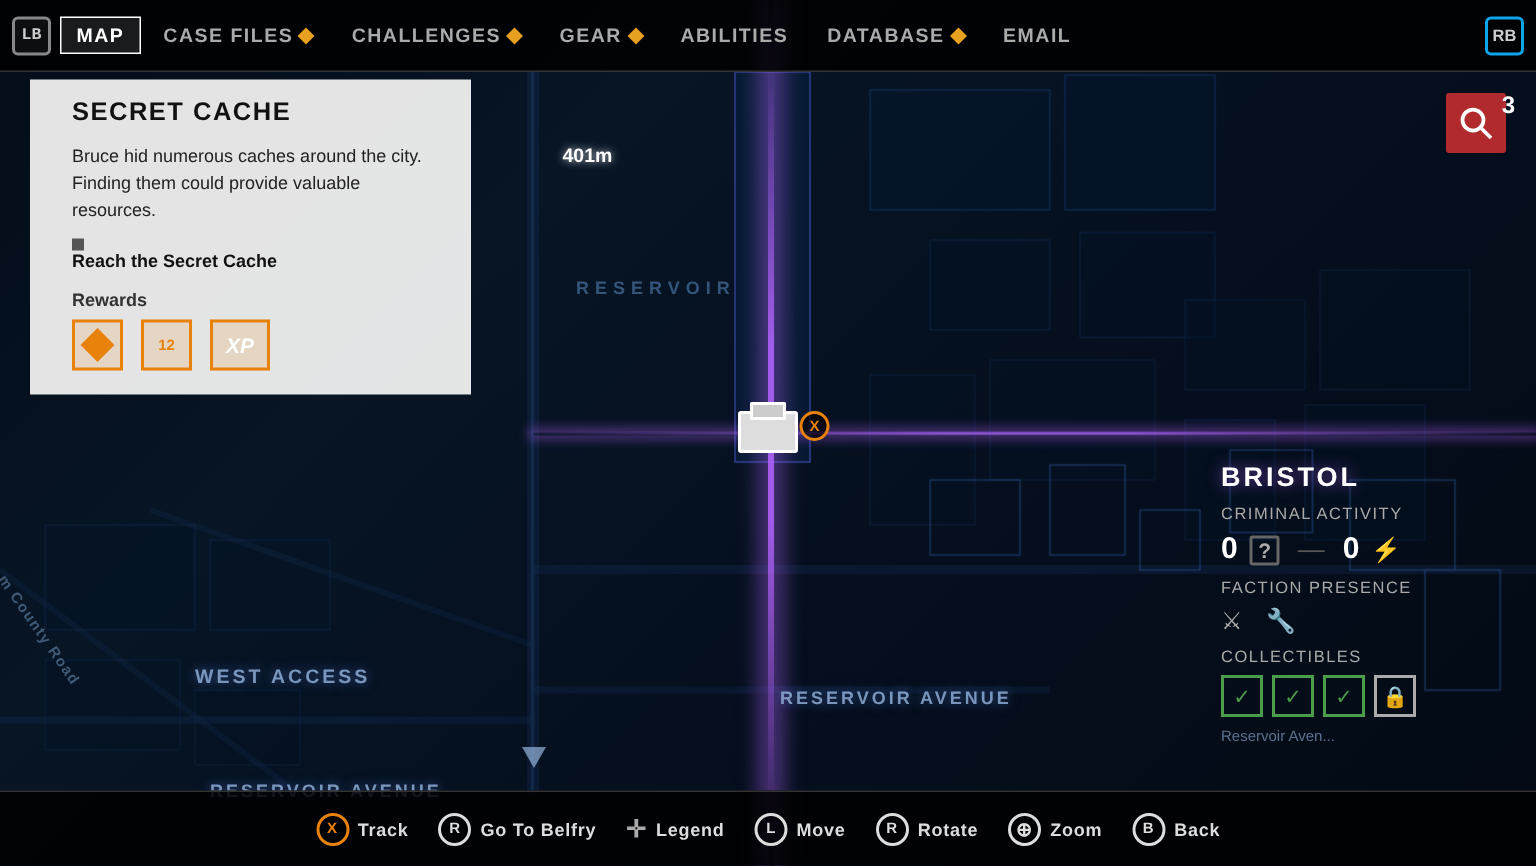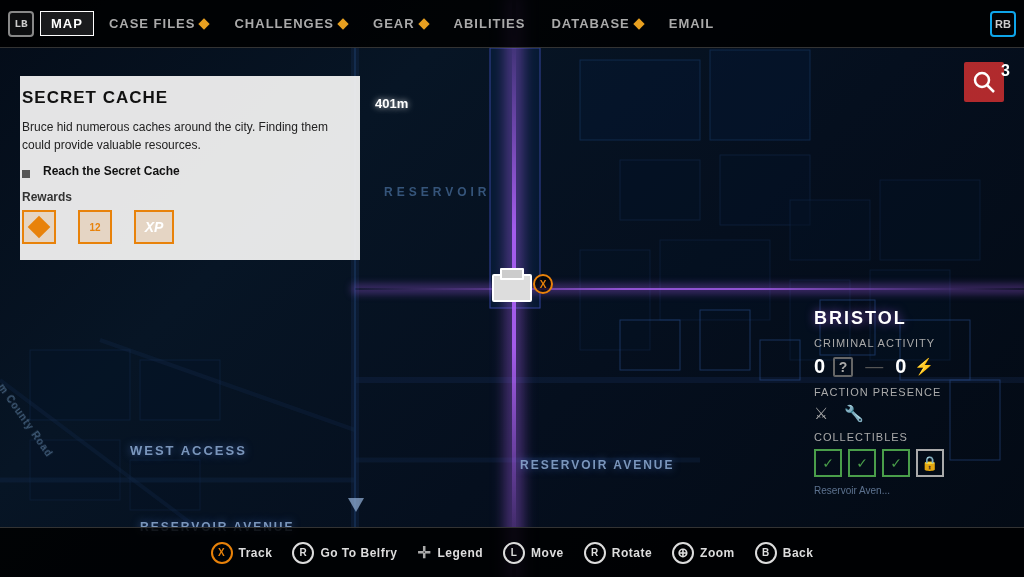--- a/index.html
+++ b/index.html
@@ -131,72 +131,73 @@
       border: 2px solid #0ea5e9;
       border-radius: 4px;
       color: #ccc;
       font-size: 11px;
       font-weight: bold;
     }
 
     
     #info-panel {
       position: absolute;
-      top: 76px;
+      top: 53px;
       left: 20px;
-      width: 340px;
+      width: 294px;
       background: rgba(240,240,240,0.95);
       z-index: 50;
-      padding: 12px 2px 16px;
+      padding: 12px 28px 16px;
     }
 
     #info-panel h2 {
       font-size: 17px;
       font-weight: 900;
       color: #111;
       letter-spacing: 1px;
       margin-bottom: 10px;
       text-transform: uppercase;
     }
 
     #info-panel p {
       font-size: 12px;
       color: #222;
       line-height: 1.5;
       margin-bottom: 10px;
     }
 
     .mission-item {
       display: flex;
-      align-items: flex-end;
-      gap: 13px;
+      align-items: flex-start;
+      gap: 0;
       font-size: 12px;
       color: #111;
       font-weight: bold;
       margin-bottom: 12px;
+      flex-direction: column;
     }
 
     .mission-bullet {
       width: 8px;
       height: 8px;
       background: #555;
       display: inline-block;
     }
 
     .rewards-section h3 {
       font-size: 12px;
       color: #333;
       font-weight: bold;
       margin-bottom: 6px;
     }
 
     .rewards-row {
       display: flex;
       align-items: center;
-      gap: 22px;
+      gap: 12px;
     }
 
     .reward-icon {
       width: 34px;
       height: 34px;
       border: 2px solid #e8820a;
       display: flex;
       align-items: center;
       justify-content: center;
       background: rgba(232,130,10,0.15);

